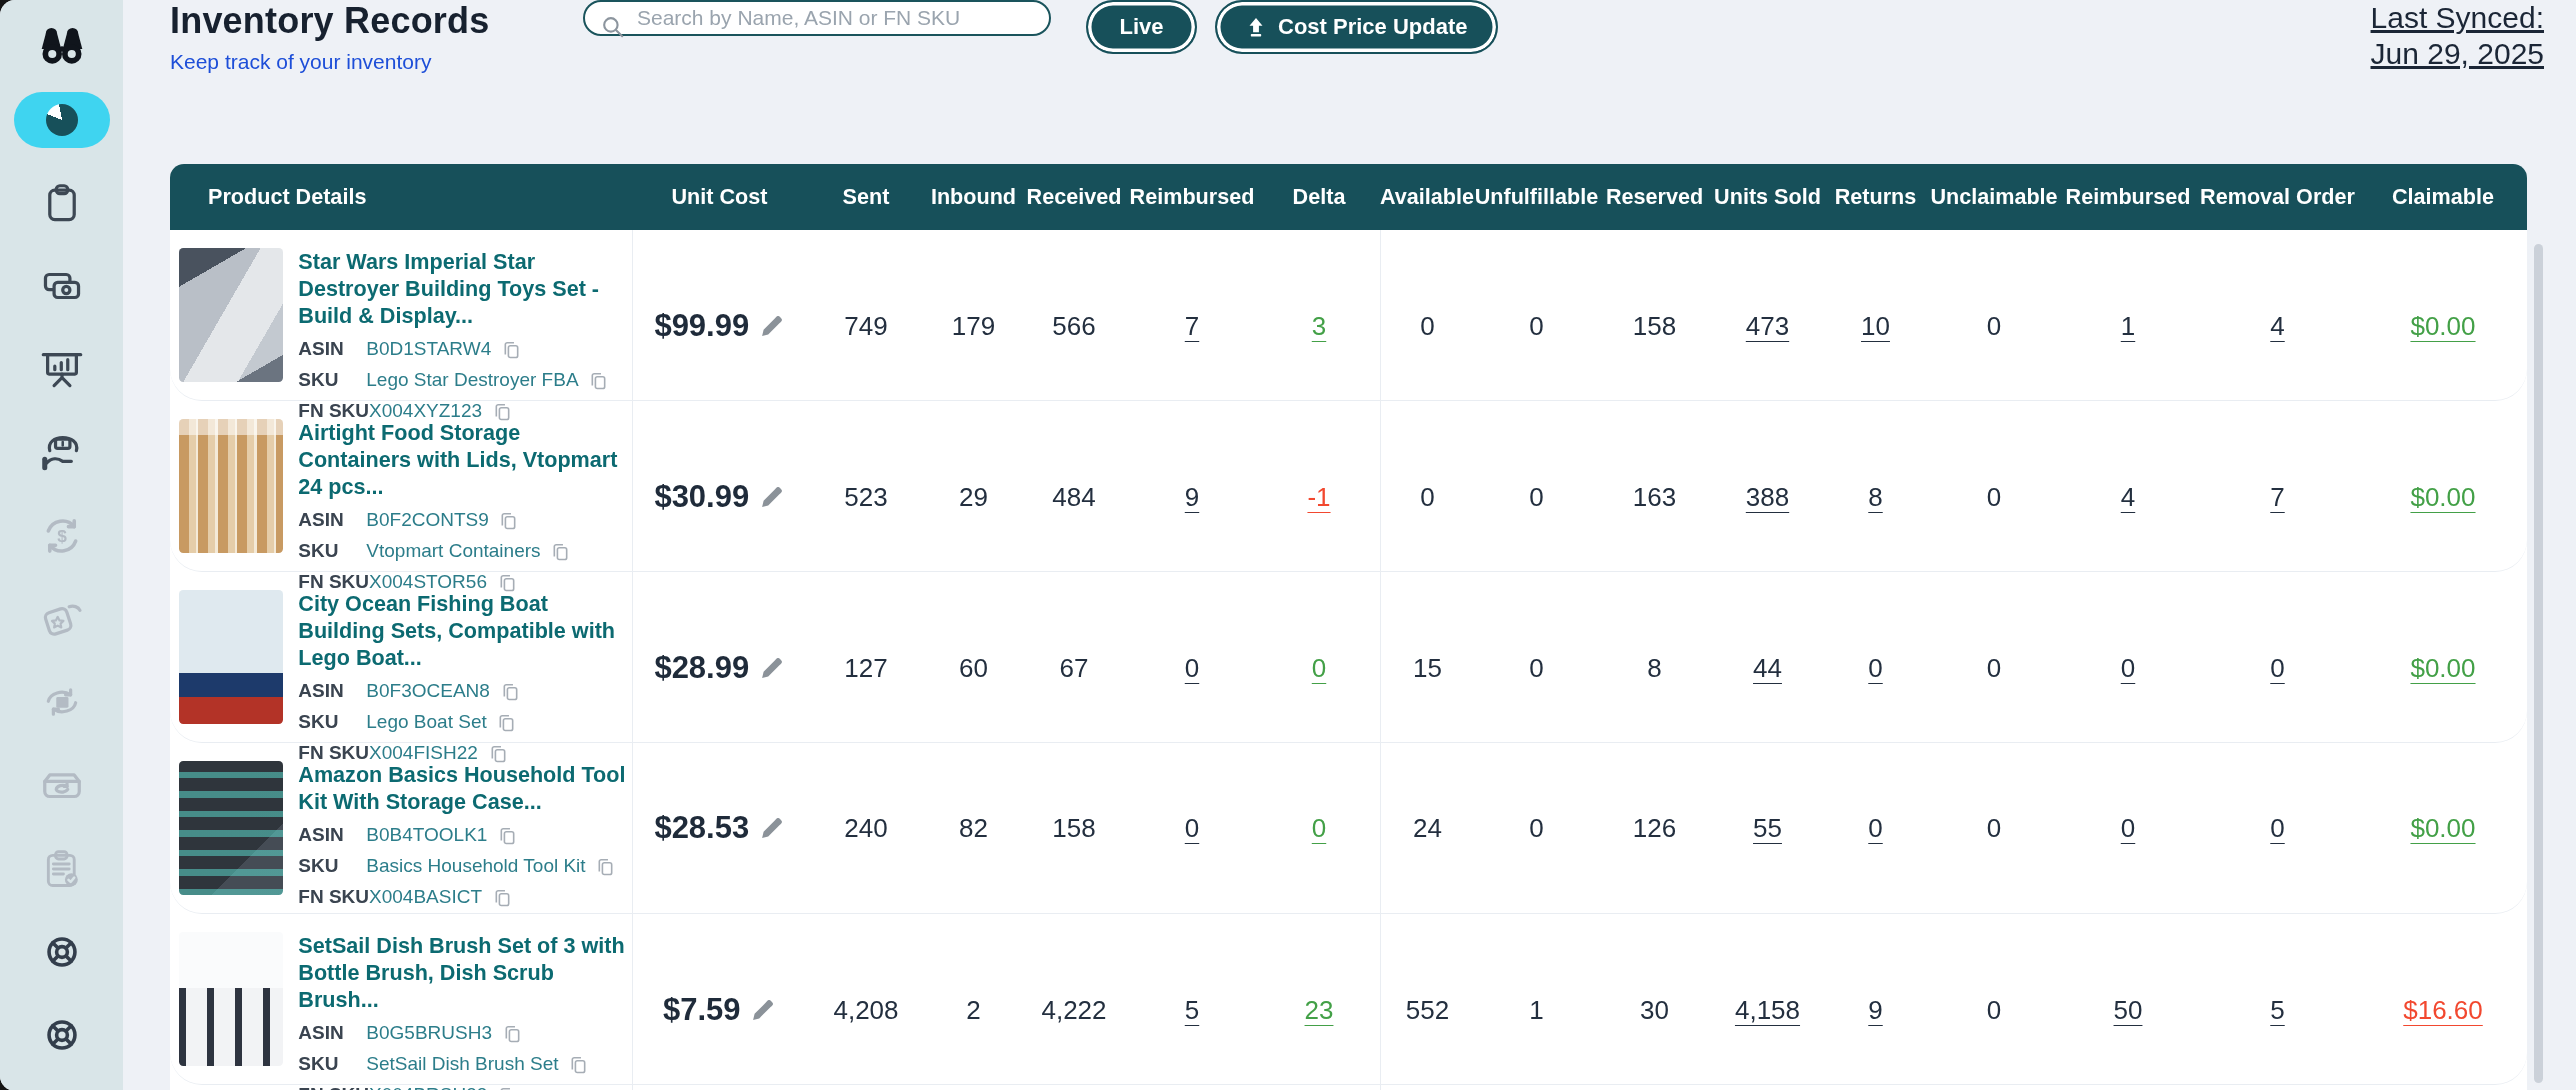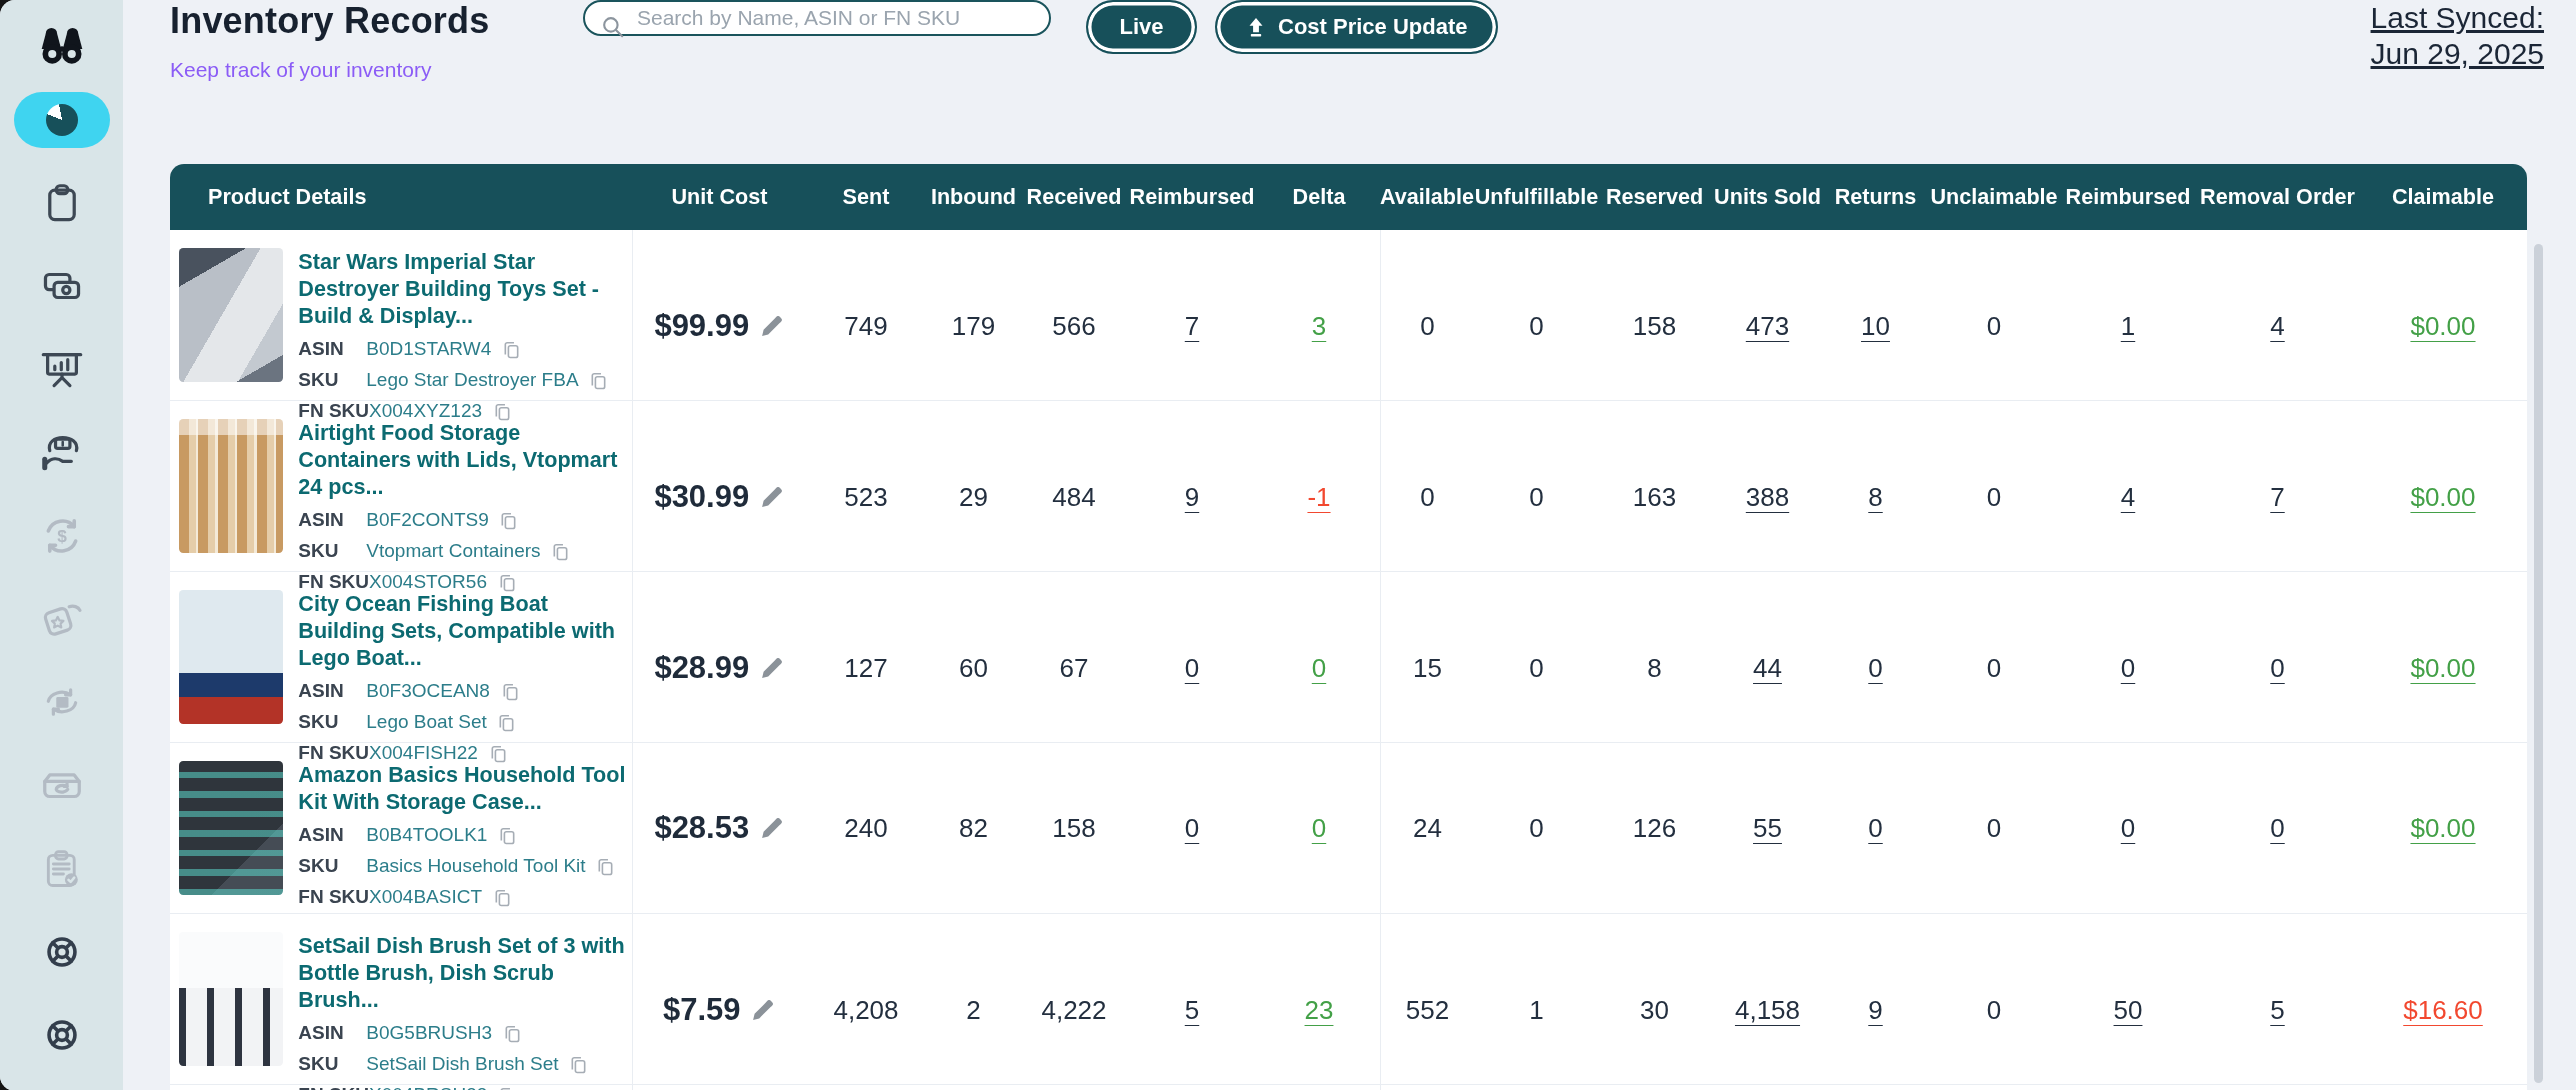--- a/index.html
+++ b/index.html
@@ -14,37 +14,37 @@
   .nav-item.active { background:#3fd4f0; border-radius:29px; }
   .pie { width:32px; height:32px; border-radius:50%; background:conic-gradient(#17505a 0 292deg,#ffffff 292deg 349deg,#17505a 349deg); }
   .ic-dark { color:#3d4854; } .ic-light { color:#b3bbc4; } .ic-buoy { color:#333e4c; }
   .nav-item svg { width:46px; height:46px; }
 
   
   .content { flex:1; height:100%; display:flex; flex-direction:column; }
   .topbar { height:164px; display:flex; align-items:flex-start; padding:0 32px 0 47px; }
   .title-block { width:380px; }
   .page-title { font-size:36px; font-weight:700; color:#17212f; letter-spacing:0.2px; }
-  .page-subtitle { font-size:21px; color:#8b5cf6; margin-top:16px; }
+  .page-subtitle { font-size:21px; color:#1d4ed8; margin-top:8px; }
   .search { position:relative; width:468px; height:36px; margin-left:33px;text-decoration:underline; }
   .search input { width:100%; height:100%; border:2.1px solid #1a545c; border-radius:28px; background:#fff; outline:none; font-size:21px; color:#2a3442; padding:0 19.5px 0 52px; font-family:inherit; }
   .search input::placeholder { color:#9aa4ae; }
   .search .mag { position:absolute; left:18px; top:15.3px; width:24px; height:24px; color:#8c959e; }
   .actions { display:flex; align-items:center; margin-left:35px; gap:18px; }
   .btn { height:54px; background:#17505a; color:#fff; border:2.1px solid #17505a; box-shadow:inset 0 0 0 3.5px #fff; border-radius:28px; display:flex; align-items:center; justify-content:center; gap:11px; font-size:22px; font-weight:600; font-family:inherit; cursor:pointer; padding:0 28px; }
   .btn-live { width:111px; padding:0; }
   .sync { margin-left:auto; text-align:right; font-size:30px; color:#1b2636; line-height:36px; font-weight:500;text-decoration:underline; }
 
   
   .card { width:2357px; height:926px; margin-left:47px; background:#fff; border-radius:14px 14px 0 0; overflow:hidden; }
   .grid { display:grid; grid-template-columns:462px 175px 118px 97px 104px 132px 122px 94px 125px 111px 115px 101px 136px 132px 167px 164px; }
   .thead { height:66px; background:#17505a; align-items:center; }
   .th { color:#fff; font-size:21.6px; font-weight:700; text-align:center; }
   .th.c-left { text-align:left; padding-left:38px; }
-  .row { height:171px; border-bottom:1.4px solid #e9edf2; align-items:center; background:#fff; }
+  .row { height:171px; border-bottom:1.4px solid #e9edf2; align-items:center; background:#fff;border-radius:32px; }
   .cell { display:flex; align-items:center; justify-content:center; font-size:26px; font-weight:500; color:#232f3f; height:100%; }
   .cell.sep { border-left:1.4px solid #e9edf2; }
   .lnk { text-decoration:underline; text-underline-offset:5.6px; text-decoration-thickness:1.4px; cursor:pointer; }
   .green { color:#43a047; } .red { color:#f2482f; }
 
   
   .pcell { display:flex; align-items:flex-start; height:100%; padding:18px 0 0 9px; }
   .thumb { width:104px; height:134px; border-radius:4.2px; flex:0 0 104px; background:#f0f2f4; }
   .t-starwars { background:linear-gradient(150deg,#49525e 0 20%,rgba(0,0,0,0) 20%),linear-gradient(330deg,#6b7480 0 14%,rgba(0,0,0,0) 14%),linear-gradient(120deg,#b9bfc7 0 45%,#e4e7ea 45% 75%,#c3c9d0 75%); }
   .t-containers { background:linear-gradient(180deg,rgba(255,255,255,.55) 0 12%,rgba(0,0,0,0) 12%),repeating-linear-gradient(90deg,#c89a62 0 9.7px,#e5cda9 9.7px 16.7px,#f4ead8 16.7px 19.5px); }

